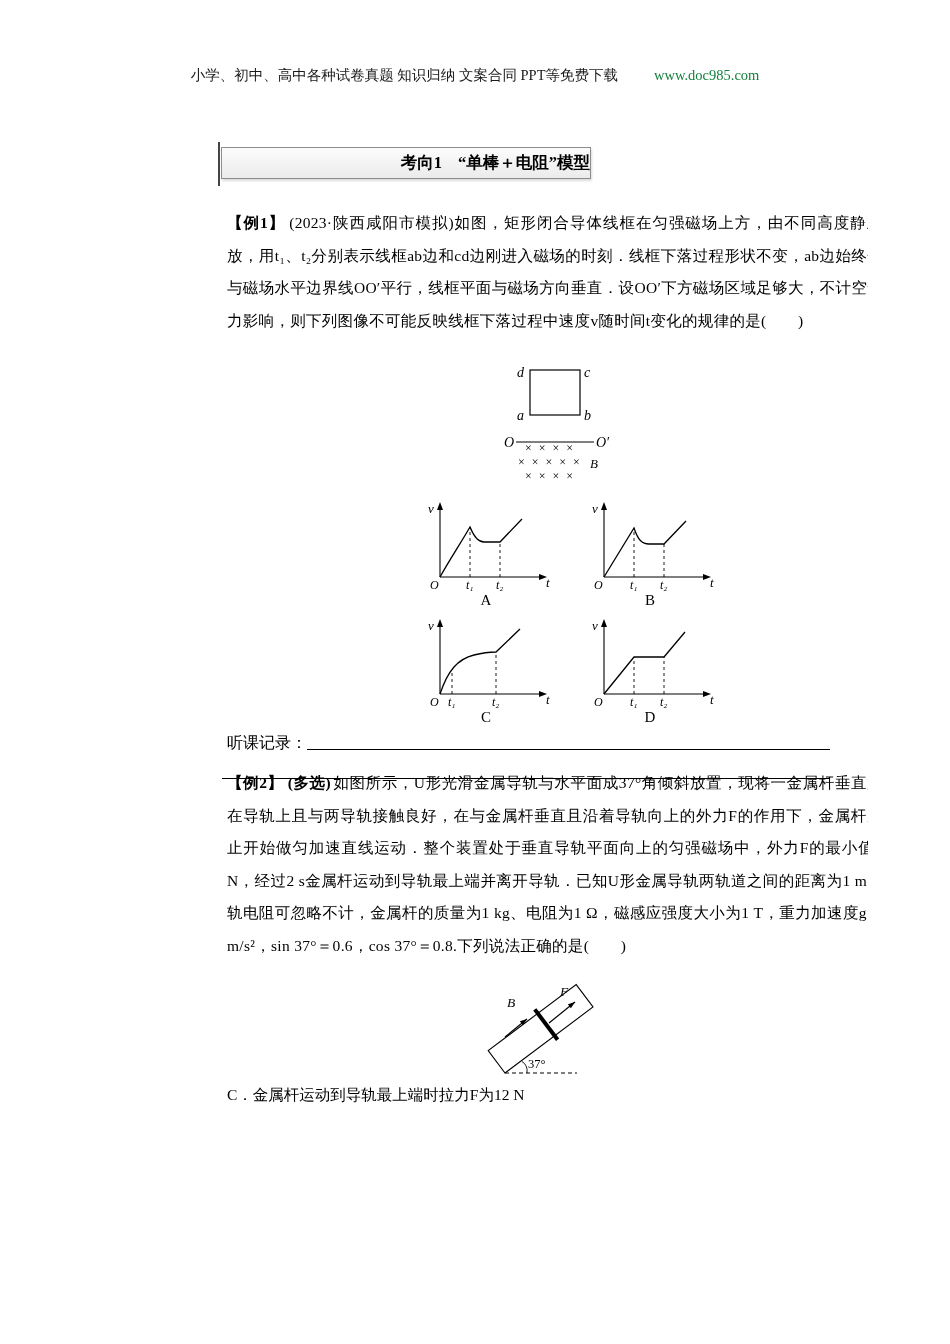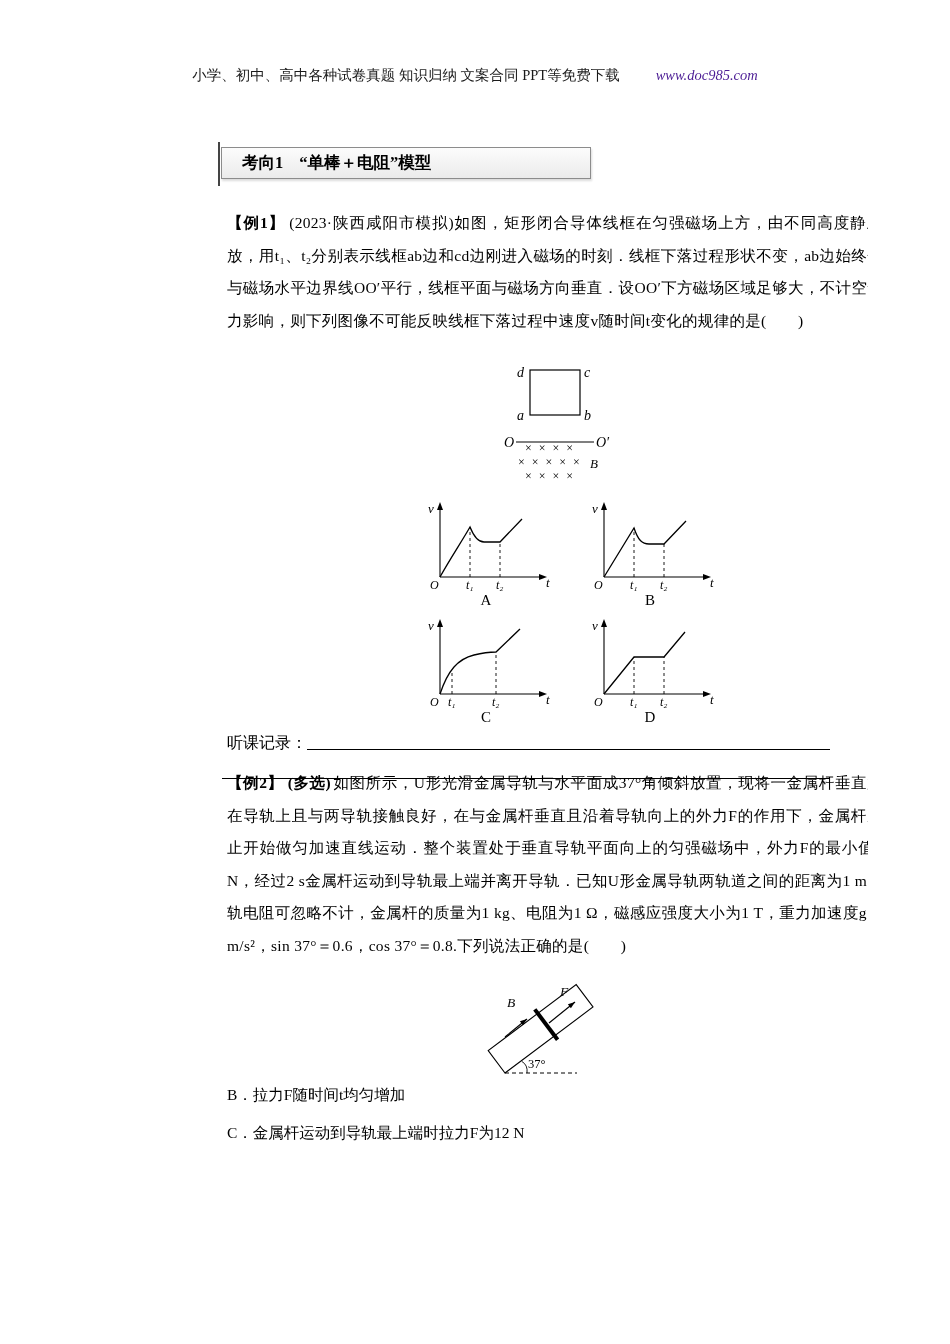--- a/index.html
+++ b/index.html
@@ -8,28 +8,28 @@
     position:relative; width:786px; height:1344px; margin:0 auto;
     background:#ffffff; color:#000;
     font-family:"Liberation Serif","DejaVu Serif",serif;
     overflow:hidden;
   }
   .header {
     position:absolute; top:66px; left:0; width:100%;
     display:flex; justify-content:center; align-items:baseline; gap:36px;
     font-size:14.5px; color:#1a1a1a;
   }
-  .header a { color:#4c1d95; text-decoration:none;font-style:italic; }
+  .header a { color:#15803d; text-decoration:none; }
   .section-accent { position:absolute; left:136px; top:142px; width:2px; height:44px; background:#444; }
   .section-box {
     position:absolute; left:139px; top:147px; width:370px; height:32px;
     border:1px solid #8c8c8c; background:linear-gradient(180deg,#fcfcfc,#ebebeb);
     box-shadow:1px 2px 2px rgba(0,0,0,.14);
     display:flex; align-items:center; gap:16px; padding-left:20px;
-    font-weight:bold; font-size:16.5px;
+    font-weight:bold; font-size:16.5px;justify-content:flex-end;
   }
   .para {
     position:absolute; left:145px; width:672px;
     font-size:15.5px; line-height:32.5px; text-align:justify;
     letter-spacing:0.3px;
   }
   #ex1 { top:207px; }
   #ex2 { top:767px; }
   .para b { font-weight:bold; margin-right:4px; }
   .para b.subtag { margin-right:2px; }
@@ -180,17 +180,16 @@
       <polygon points="110,27 105.9,33.2 102.9,29.2"></polygon>
       <text class="it" x="99" y="21" font-size="13.5" text-anchor="middle">F</text>
 
       <line x1="40" y1="98" x2="112" y2="98" stroke="#000" stroke-width="1" stroke-dasharray="4,3"></line>
       <path d="M62,98 Q63,90 56.8,86.4" fill="none" stroke="#000" stroke-width="0.9"></path>
       <text x="63" y="93" font-size="12.5">37°</text>
     </svg>
   </div>
 
   <div class="options">
-    <div class="option"><span>B．</span><span>拉力F随时间t均匀增加</span></div>
     <div class="option"><span>C．</span><span>金属杆运动到导轨最上端时拉力F为12 N</span></div>
   </div>
 
 </div>
 
 </body></html>

